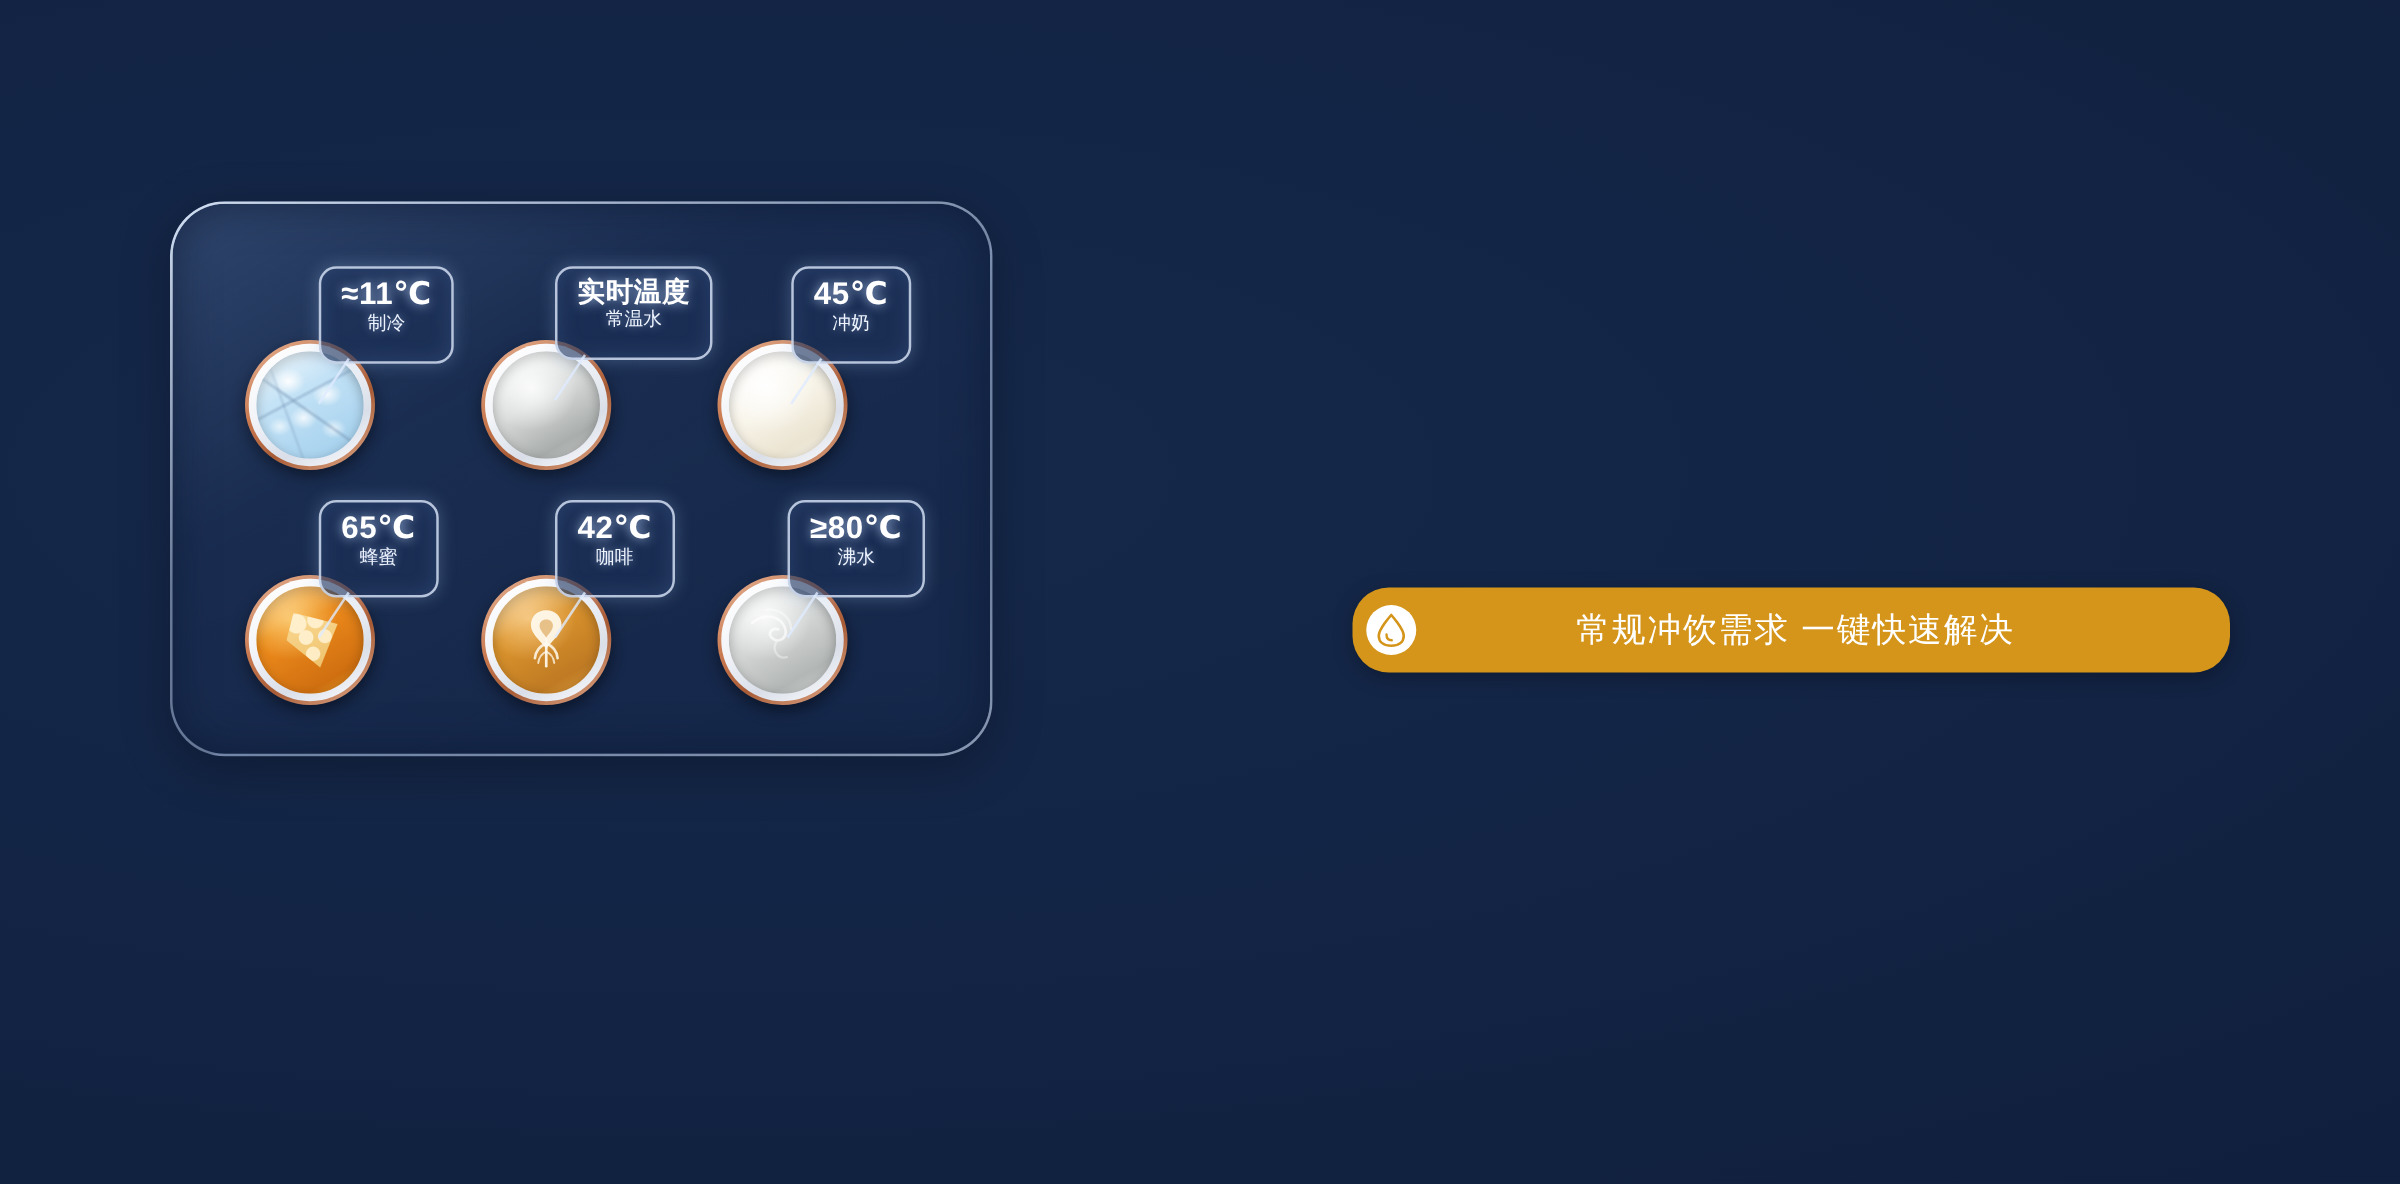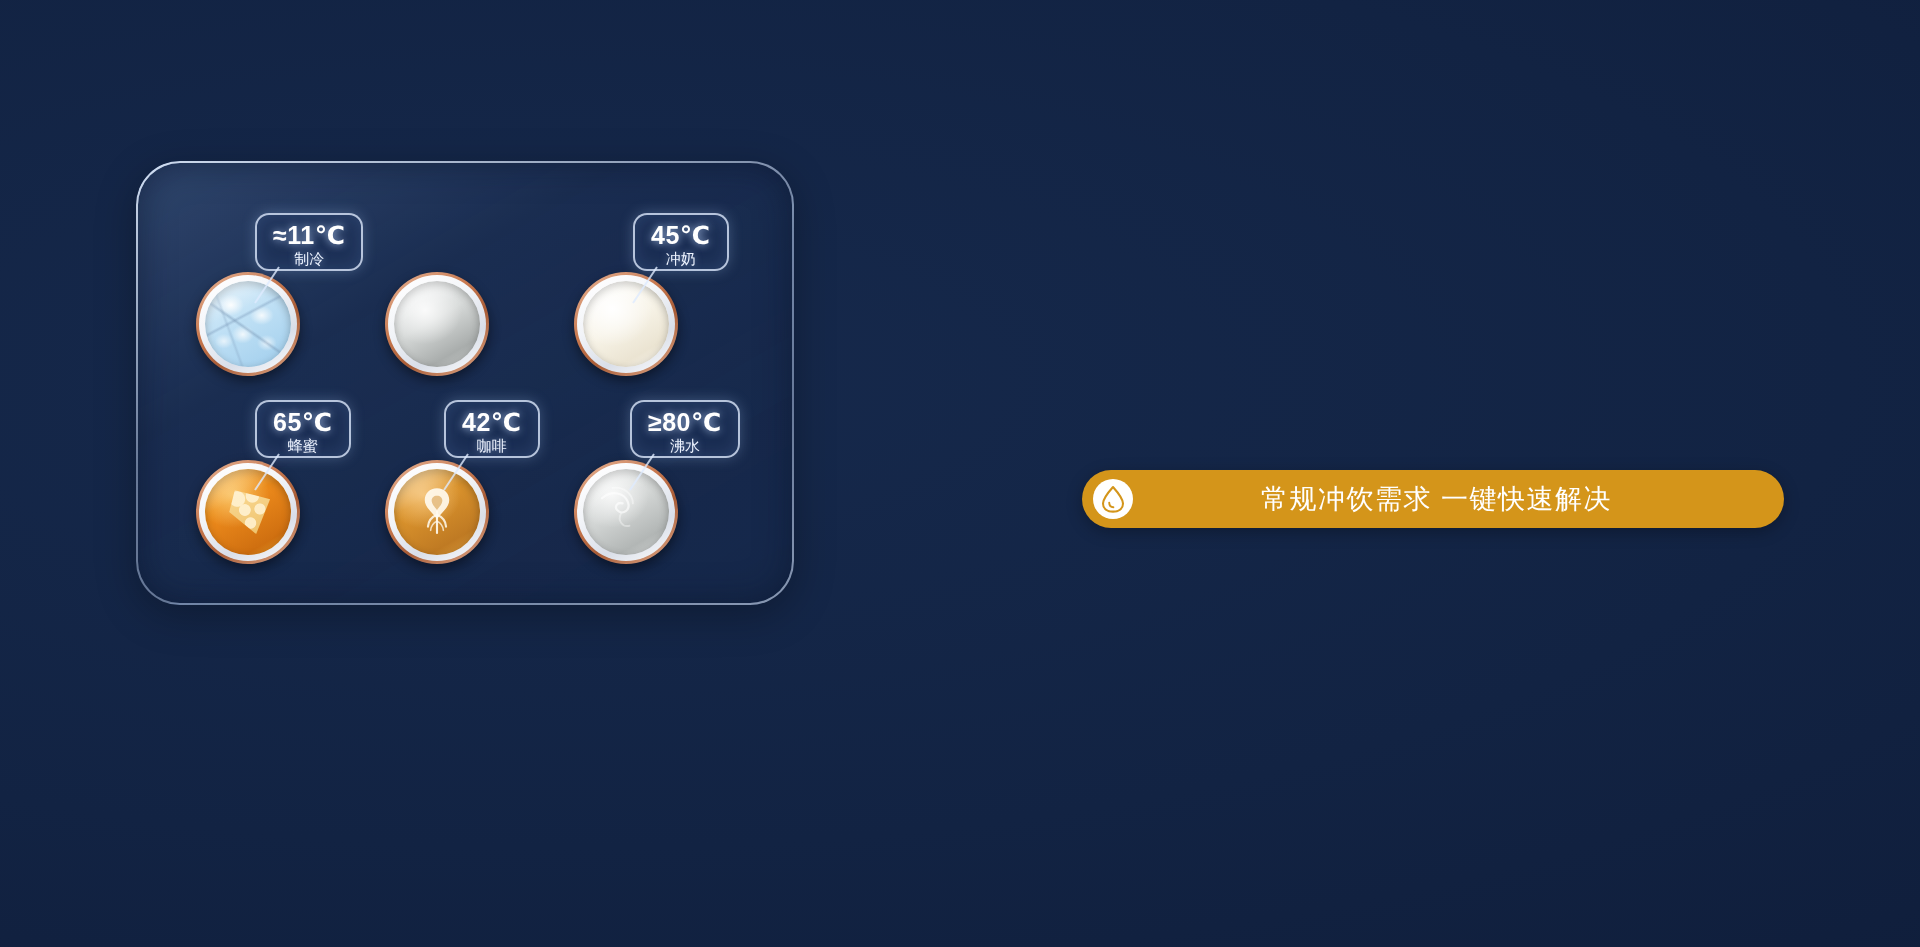--- a/index.html
+++ b/index.html
@@ -119,21 +119,21 @@
   }
   .steam{position:absolute;inset:0;opacity:.85;}
 
   
   .callout{
     position:absolute;
     border:2px solid rgba(222,235,255,.80);
     border-radius:14px;
     background:rgba(27,47,86,.62);
     box-shadow:0 0 14px rgba(170,200,245,.28), 0 0 18px rgba(120,160,220,.18) inset;
-    padding:7px 16px 0;
+    padding:7px 16px 20px;
     text-align:center;
     color:#fff;
     white-space:nowrap;
   }
   .callout .temp{
     font-size:25px;font-weight:bold;line-height:1.08;
     letter-spacing:.5px;
     text-shadow:0 0 9px rgba(190,215,255,.85);
   }
   .callout .temp.small{font-size:22px;}
@@ -149,21 +149,21 @@
   }
 
   
   .headline{
     position:absolute;left:1147px;top:330px;
     font-size:86px;font-weight:bold;color:#ffffff;
     letter-spacing:4px;line-height:1;
     white-space:nowrap;
   }
   .gold-banner{
-    position:absolute;left:1082px;top:470px;width:702px;height:58px;
+    position:absolute;left:1082px;top:470px;width:702px;height:68px;
     border-radius:29px;
     background:
       radial-gradient(circle at 12% 20%, rgba(255,226,150,.30), rgba(255,226,150,0) 55%),
       linear-gradient(180deg,#deа02a 0%,#d4951a 45%,#c5870f 100%);
     background-color:#d4951a;
     display:flex;align-items:center;
     box-shadow:0 4px 16px rgba(0,0,0,.28);
   }
   .drop-badge{
     width:40px;height:40px;margin-left:11px;border-radius:50%;
@@ -199,20 +199,27 @@
       <path d="M16 2 L34 2 L6 38 Z" fill="rgba(27,47,86,.0)"></path>
     </svg>
   </div>
 
   <div class="cup" style="left:385px;top:272px;">
     <div class="shadow"></div>
     <div class="rim"></div>
     <div class="wall"></div>
     <div class="fill fill-water"></div>
     <div class="gloss"></div>
+  </div>
+  <div class="callout" style="left:444px;top:213px;">
+    <div class="temp small">实时温度</div>
+    <div class="sub">常温水</div>
+    <svg class="tail" viewBox="0 0 46 40">
+      <path d="M30 2 L6 38" stroke="rgba(222,235,255,.8)" stroke-width="2" fill="none"></path>
+    </svg>
   </div>
 
   <div class="cup" style="left:574px;top:272px;">
     <div class="shadow"></div>
     <div class="rim"></div>
     <div class="wall"></div>
     <div class="fill fill-milk"></div>
     <div class="gloss"></div>
   </div>
   <div class="callout" style="left:633px;top:213px;">

